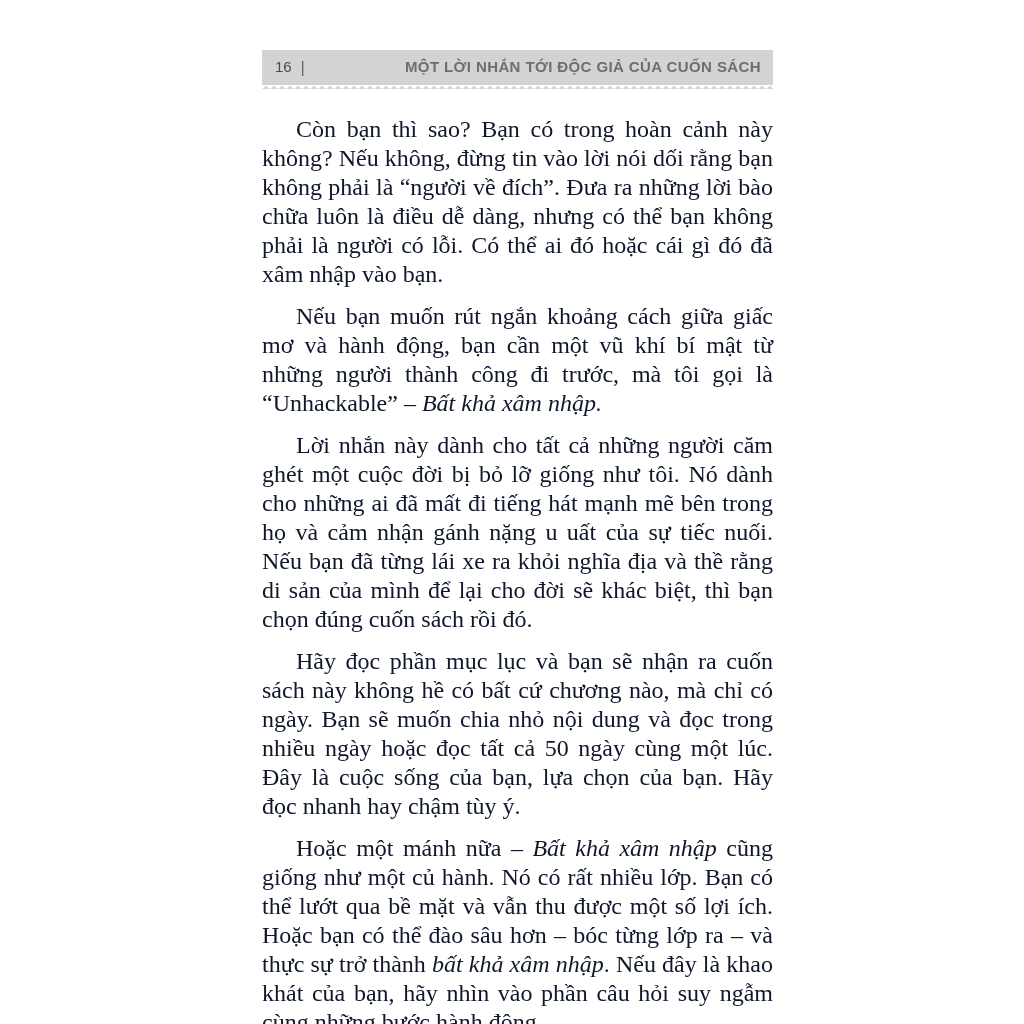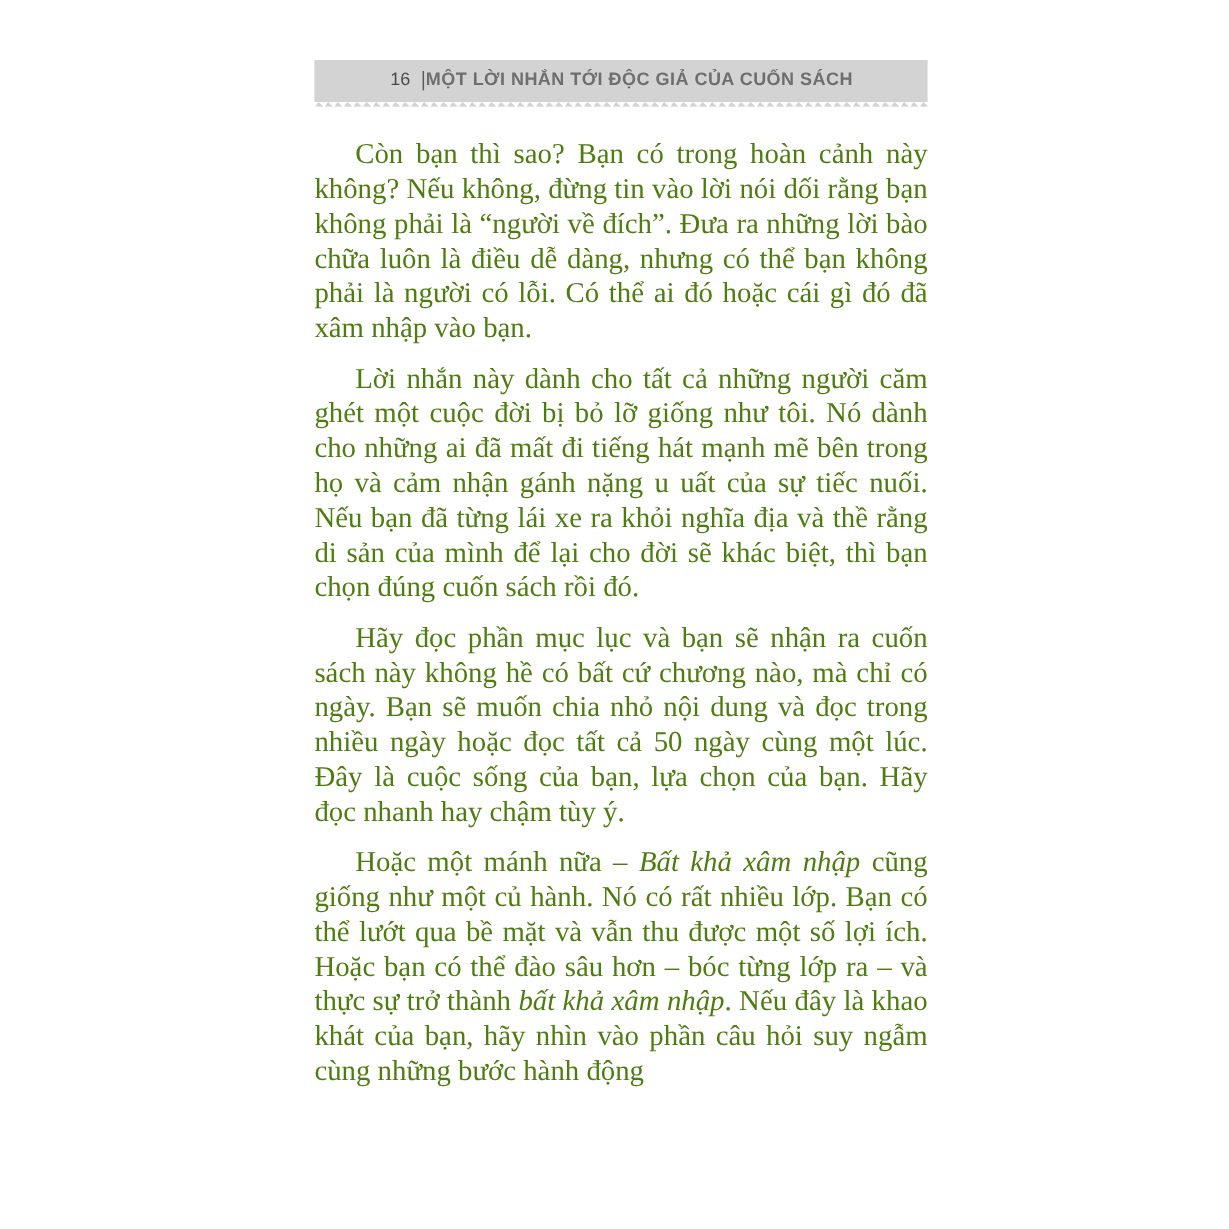--- a/index.html
+++ b/index.html
@@ -24,21 +24,21 @@
     width: 511px;
   }
 
   
   .running-header {
     position: relative;
     height: 35px;
     background: #d3d3d3;
     display: flex;
     align-items: center;
-    justify-content: center;
+    justify-content: space-between;
     padding: 0 12px 2px 13px;
     font-family: "Liberation Sans", sans-serif;
   }
 
   .header-left {
     display: flex;
     align-items: center;
     color: #4a4a4a;
     font-size: 15px;
   }
@@ -74,21 +74,21 @@
     margin-top: 30px;
     color: #212121;
   }
 
   main p {
     font-size: 24px;
     line-height: 29px;
     text-align: justify;
     text-indent: 34px;
     margin-bottom: 13px;
-    color: #4d7c0f;
+    color: #0f172a;
   }
 
   main p em {
     font-style: italic;
   }
 </style>
 </head>
 <body>
 
 <div class="page">
@@ -98,19 +98,20 @@
       <div class="header-left">
         <span>16</span>
         <span class="sep">|</span>
       </div>
       <div class="header-right">MỘT LỜI NHẮN TỚI ĐỘC GIẢ CỦA CUỐN SÁCH</div>
       <div class="zigzag"></div>
     </header>
 
     <main id="paragraphs">
         <p><span>Còn bạn thì sao? Bạn có trong hoàn cảnh này không? Nếu không, đừng tin vào lời nói dối rằng bạn không phải là “người về đích”. Đưa ra những lời bào chữa luôn là điều dễ dàng, nhưng có thể bạn không phải là người có lỗi. Có thể ai đó hoặc cái gì đó đã xâm nhập vào bạn.</span></p>
+        <p><span>Nếu bạn muốn rút ngắn khoảng cách giữa giấc mơ và hành động, bạn cần một vũ khí bí mật từ những người thành công đi trước, mà tôi gọi là “Unhackable” – </span><em>Bất khả xâm nhập.</em></p>
         <p><span>Lời nhắn này dành cho tất cả những người căm ghét một cuộc đời bị bỏ lỡ giống như tôi. Nó dành cho những ai đã mất đi tiếng hát mạnh mẽ bên trong họ và cảm nhận gánh nặng u uất của sự tiếc nuối. Nếu bạn đã từng lái xe ra khỏi nghĩa địa và thề rằng di sản của mình để lại cho đời sẽ khác biệt, thì bạn chọn đúng cuốn sách rồi đó.</span></p>
         <p><span>Hãy đọc phần mục lục và bạn sẽ nhận ra cuốn sách này không hề có bất cứ chương nào, mà chỉ có ngày. Bạn sẽ muốn chia nhỏ nội dung và đọc trong nhiều ngày hoặc đọc tất cả 50 ngày cùng một lúc. Đây là cuộc sống của bạn, lựa chọn của bạn. Hãy đọc nhanh hay chậm tùy ý.</span></p>
         <p><span>Hoặc một mánh nữa – </span><em>Bất khả xâm nhập</em><span> cũng giống như một củ hành. Nó có rất nhiều lớp. Bạn có thể lướt qua bề mặt và vẫn thu được một số lợi ích. Hoặc bạn có thể đào sâu hơn – bóc từng lớp ra – và thực sự trở thành </span><em>bất khả xâm nhập</em><span>. Nếu đây là khao khát của bạn, hãy nhìn vào phần câu hỏi suy ngẫm cùng những bước hành động</span></p>
       </main>
 
   </div>
 </div>
 
 </body></html>

